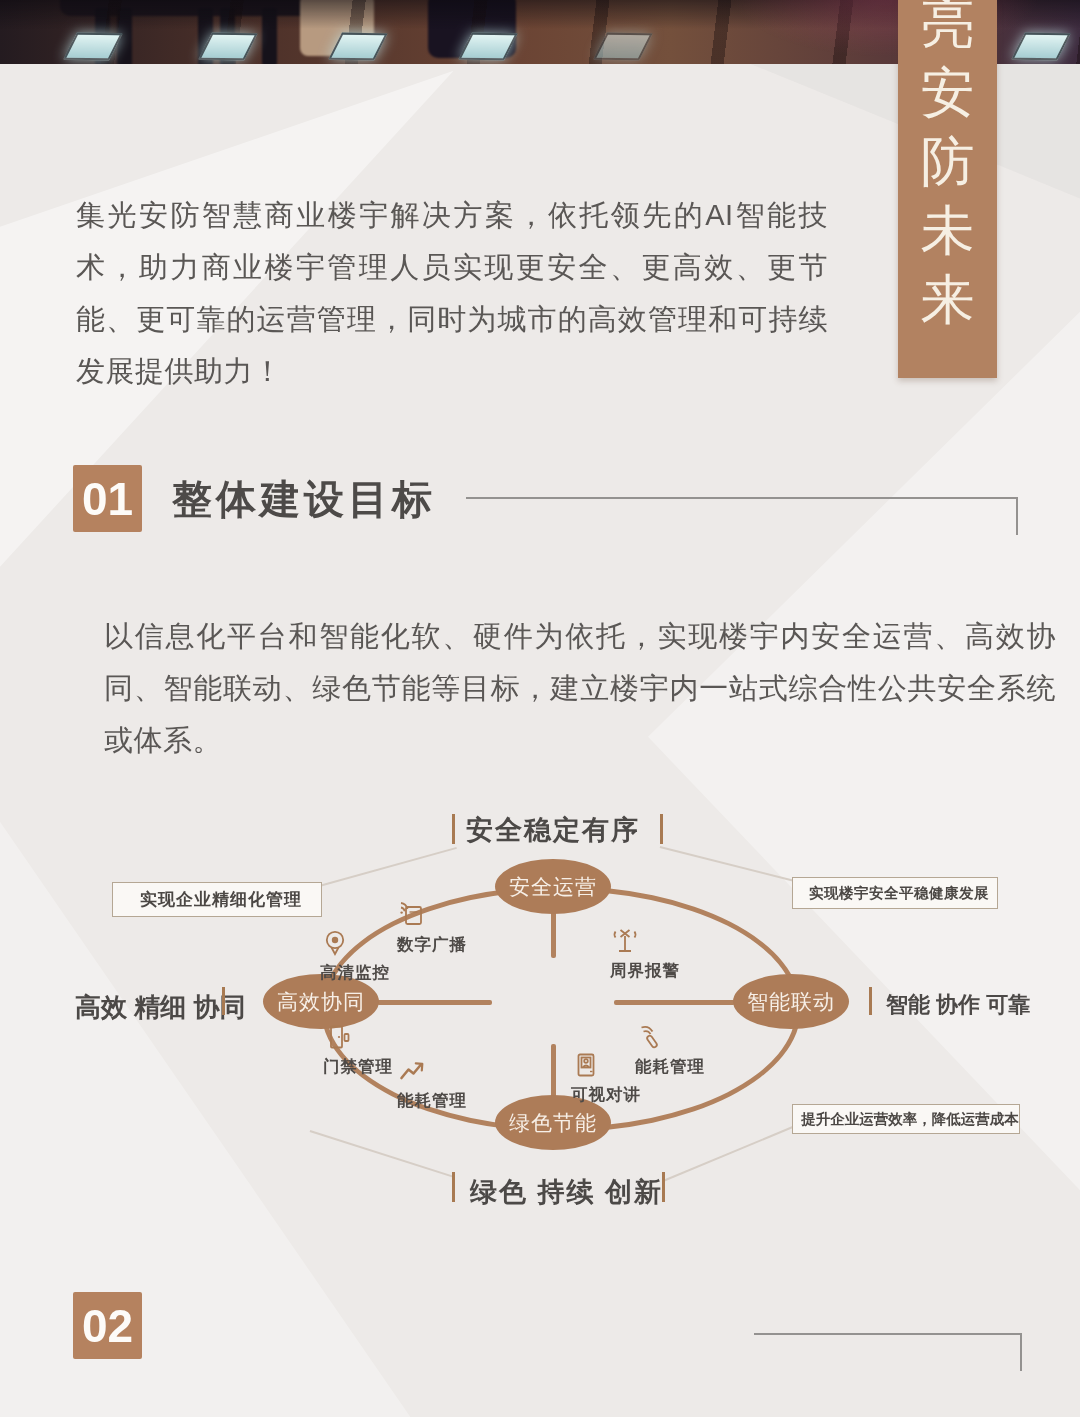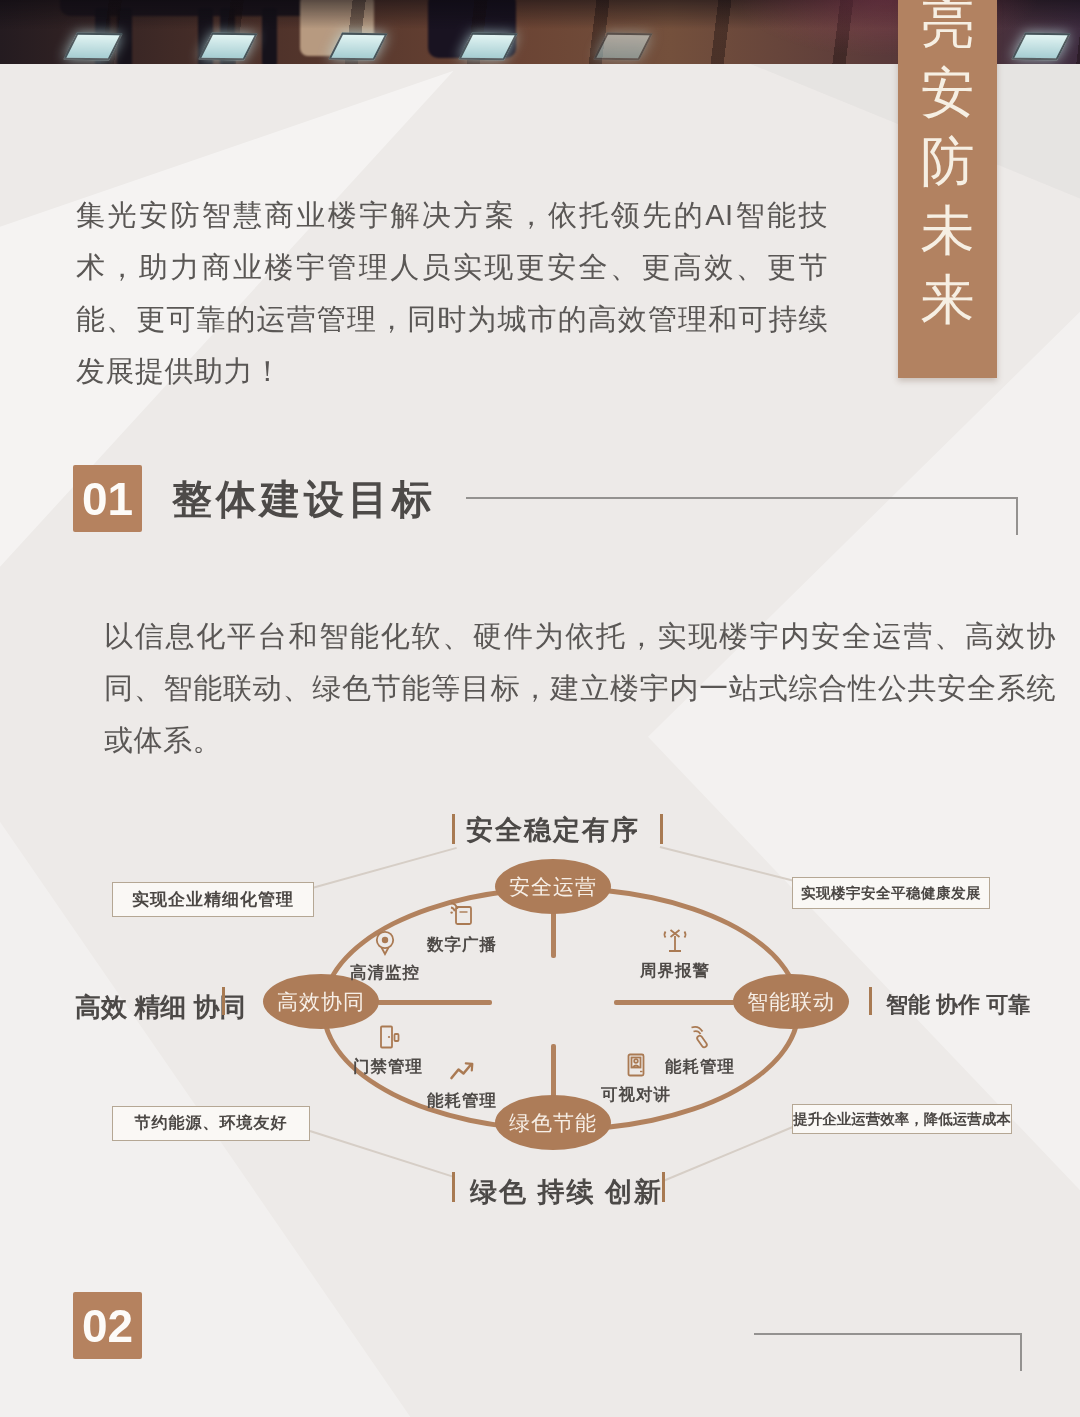--- a/index.html
+++ b/index.html
@@ -93,33 +93,33 @@
   .tick{position:absolute;width:3px;background:#a87a52;}
   .tk-t1{left:452px;top:814px;height:30px;}
   .tk-t2{left:660px;top:814px;height:30px;}
   .tk-b1{left:452px;top:1172px;height:30px;}
   .tk-b2{left:662px;top:1172px;height:30px;}
   .tk-l{left:222px;top:987px;height:28px;}
   .tk-r{left:869px;top:987px;height:28px;}
 
   .callout{position:absolute;background:#faf8f5;border:1px solid #b5a794;
     display:flex;align-items:center;justify-content:center;
-    color:#4b4744;font-weight:600;white-space:nowrap;}
+    color:#4b4744;font-weight:600;white-space:nowrap;padding-left:8px;}
   .co-tl{left:112px;top:882px;width:200px;height:33px;font-size:17px;letter-spacing:1px;}
   .co-tr{left:792px;top:877px;width:196px;height:30px;font-size:14.5px;letter-spacing:.5px;}
   .co-bl{left:112px;top:1106px;width:196px;height:33px;font-size:16px;letter-spacing:1px;}
   .co-br{left:792px;top:1104px;width:218px;height:28px;font-size:14.5px;}
 
   .thin{position:absolute;height:1.5px;background:#d6cec6;transform-origin:0 50%;}
   .th-tl{left:312px;top:887px;width:150px;transform:rotate(-15.5deg);}
   .th-tr{left:660px;top:846px;width:139px;transform:rotate(14.2deg);}
   .th-bl{left:310px;top:1130px;width:151px;transform:rotate(17.7deg);}
   .th-br{left:663px;top:1180px;width:141px;transform:rotate(-22.6deg);}
 
-  .feature{position:absolute;width:130px;text-align:center;}
+  .feature{position:absolute;width:130px;text-align:left;}
   .feature .icn{display:block;height:32px;margin-bottom:2px;}
   .feature .lbl{font-size:16.5px;font-weight:600;color:#4e4a47;letter-spacing:1px;}
   .ft-hd{left:320px;top:928px;}
   .ft-bc{left:397px;top:900px;}
   .ft-ts{left:557px;top:897px;}
   .ft-pa{left:610px;top:926px;}
   .ft-dr{left:323px;top:1022px;}
   .ft-en{left:397px;top:1056px;}
   .ft-pt{left:635px;top:1022px;}
   .ft-ic{left:571px;top:1050px;}
@@ -193,21 +193,20 @@
 
     <div class="tick tk-r"></div>
     <div class="axis-phrase ph-right">智能 协作 可靠</div>
 
     <div class="tick tk-b1"></div>
     <div class="axis-phrase ph-bottom">绿色 持续 创新</div>
     <div class="tick tk-b2"></div>
 
     <div class="callout co-tl">实现企业精细化管理</div>
     <div class="callout co-tr">实现楼宇安全平稳健康发展</div>
-    <div class="callout co-bl">节约能源、环境友好</div>
     <div class="callout co-br">提升企业运营效率，降低运营成本</div>
 
     <div class="node n-top">安全运营</div>
     <div class="node n-left">高效协同</div>
     <div class="node n-right">智能联动</div>
     <div class="node n-bottom">绿色节能</div>
 
     <div class="feature ft-hd">
       <span class="icn">
         <svg viewBox="0 0 30 30" fill="none" stroke="#aa7a53" stroke-width="1.8">

